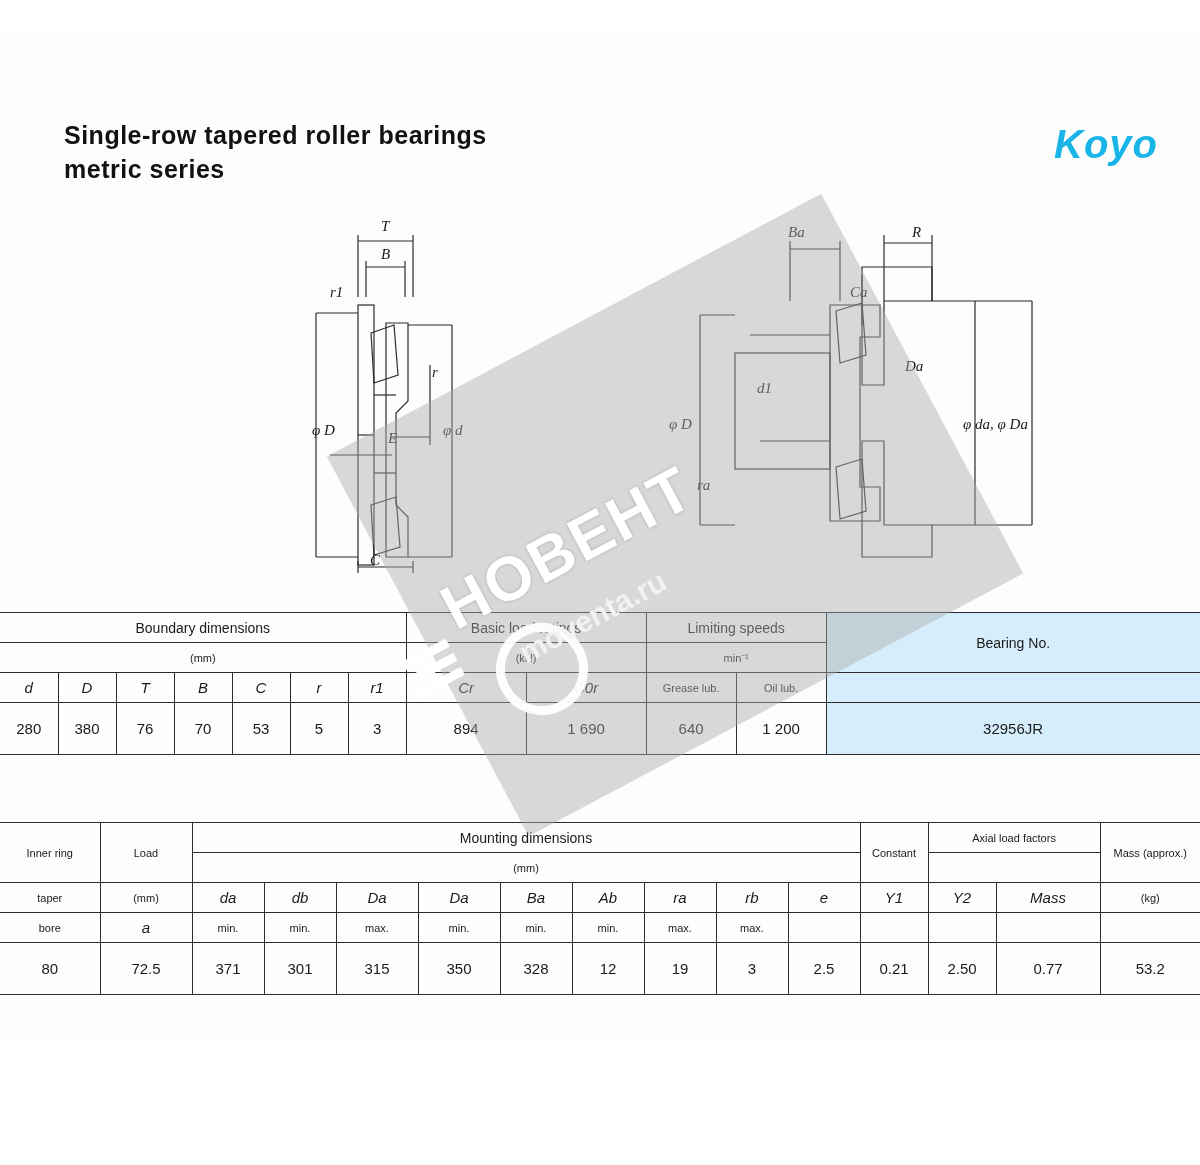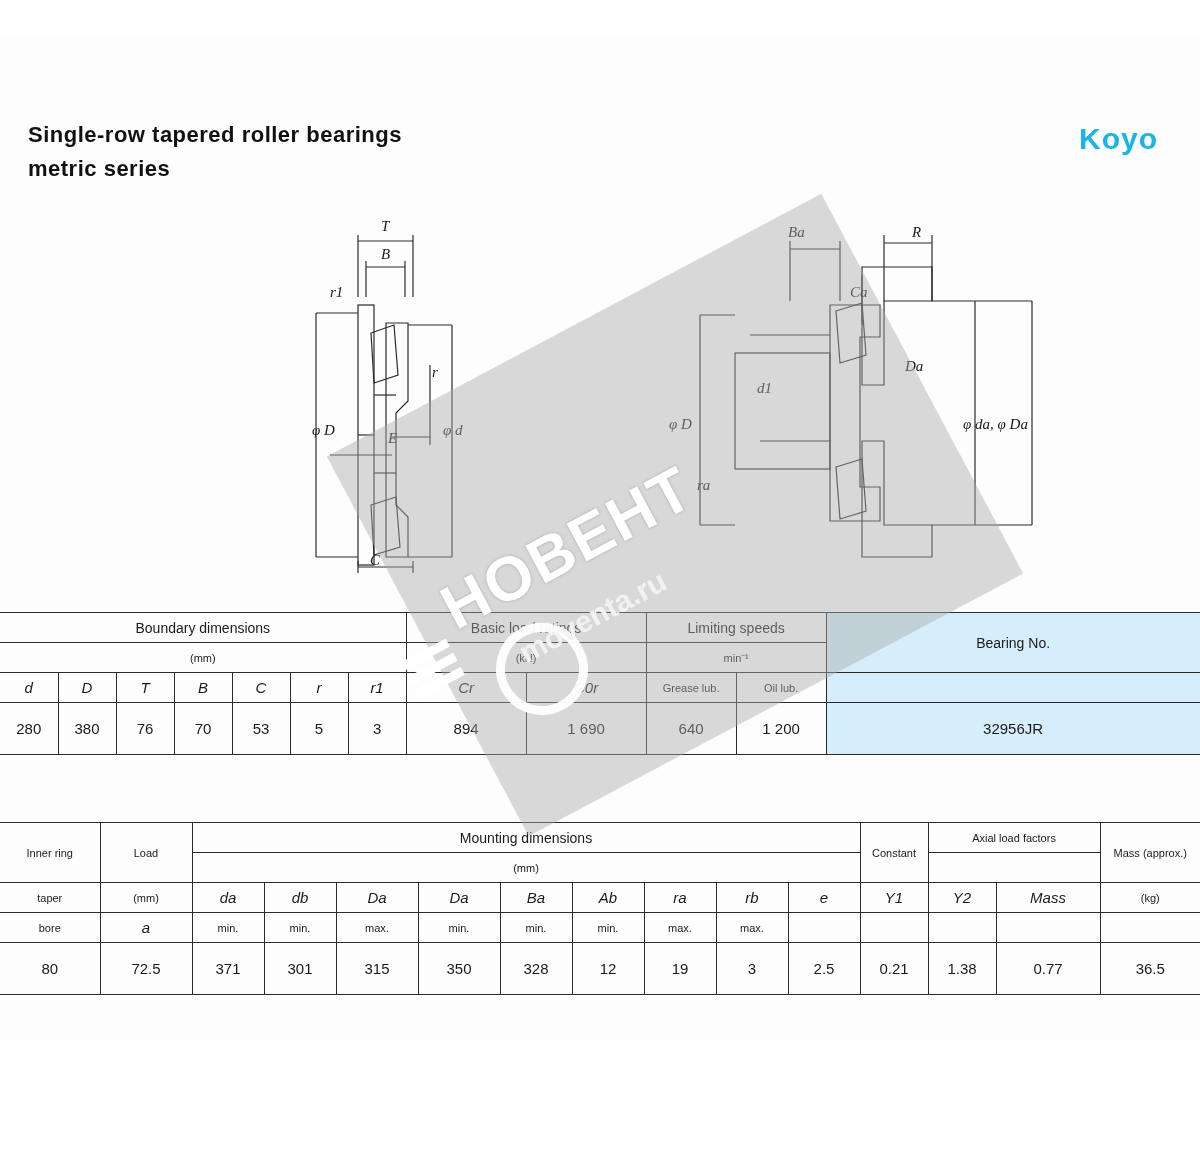--- a/index.html
+++ b/index.html
@@ -24,33 +24,35 @@
     background: #fdfdfd;
   }
   
   .title-block {
     position: absolute;
     left: 28px;
     top: 118px;
     width: 700px;
   }
   .title-line {
-    font-size: 22px;
+    font-size: 25px;
     font-weight: bold;
     letter-spacing: 0.5px;
     color: #111;
     line-height: 34px;
     filter: blur(0.4px);
+    margin-left: 36px;
   }
   .brand {
     position: absolute;
     right: 42px;
     top: 122px;
-    font-size: 30px;
+    font-size: 40px;
     font-weight: bold;
+    font-style: italic;
     color: #19b4e8;
     letter-spacing: 1px;
     filter: blur(0.3px);
   }
   
   .drawings {
     position: absolute;
     left: 0;
     top: 205px;
     width: 1200px;
@@ -402,23 +404,23 @@
       <td class="val">371</td>
       <td class="val">301</td>
       <td class="val">315</td>
       <td class="val">350</td>
       <td class="val">328</td>
       <td class="val">12</td>
       <td class="val">19</td>
       <td class="val">3</td>
       <td class="val">2.5</td>
       <td class="val">0.21</td>
-      <td class="val">1.38</td>
+      <td class="val">2.50</td>
       <td class="val">0.77</td>
-      <td class="val nob-r">36.5</td>
+      <td class="val nob-r">53.2</td>
     </tr>
   </tbody>
     </table>
 
   <div class="wm">
     <div class="wm-band"></div>
     <div class="wm-bars">
         <i></i>
         <i></i>
         <i></i>

